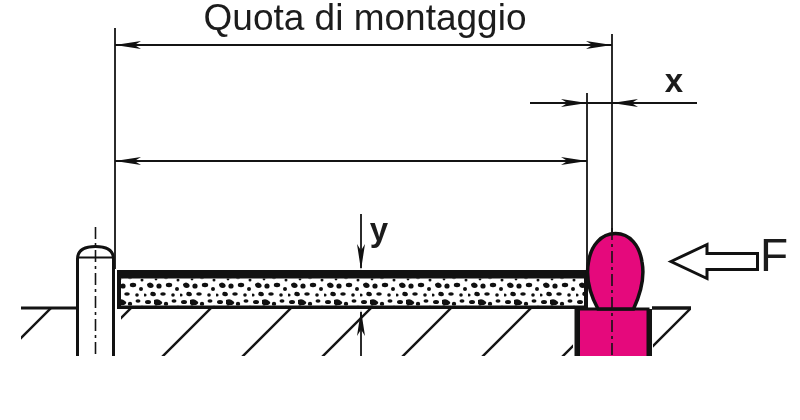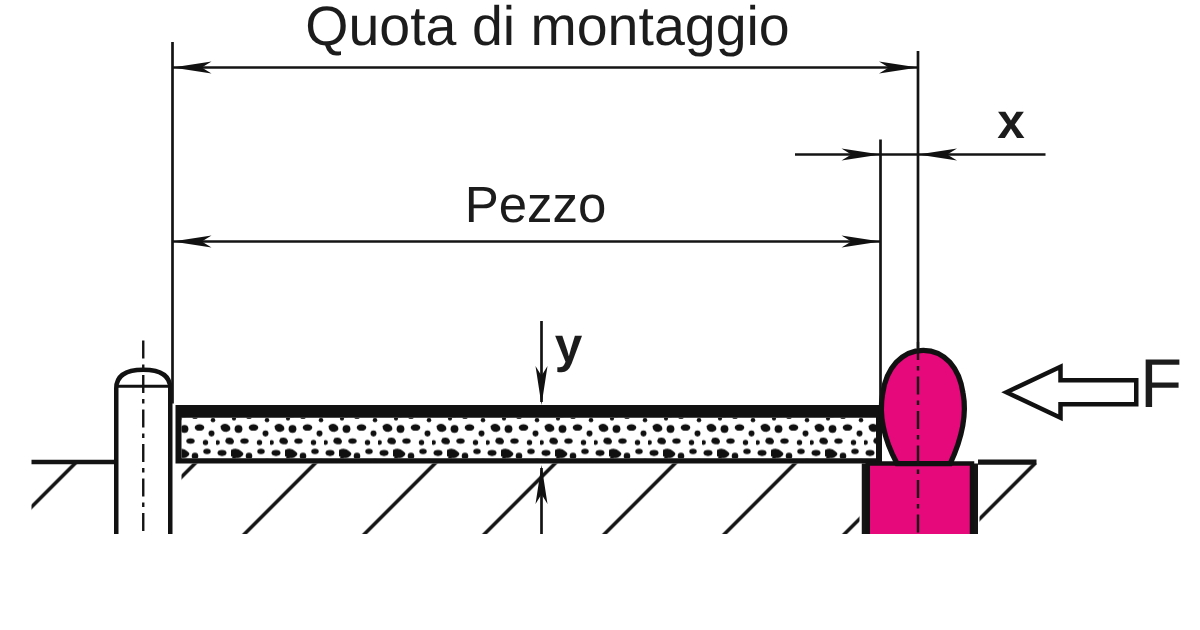--- a/index.html
+++ b/index.html
@@ -110,18 +110,17 @@
       <line x1="361" y1="214" x2="361" y2="268" stroke="#141414" stroke-width="1.8"></line>
       <polygon points="361,270 357,244 361,250.5 365,244" fill="#111111"></polygon>
       <line x1="361" y1="312" x2="361" y2="363" stroke="#141414" stroke-width="1.8"></line>
       <polygon points="361,310 357,336 361,329.5 365,336" fill="#111111"></polygon>
     </g>
 
     <path d="M671,261.5 L707,244.5 L707,253.5 L757.5,253.5 L757.5,269.5 L707,269.5 L707,278.5 Z" fill="#ffffff" stroke="#111111" stroke-width="3" stroke-linejoin="miter"></path>
   </svg>
 
   <div class="lbl lbl-quota">Quota di montaggio</div>
-  <div class="lbl lbl-pezzo">Pezzo</div>
   <div class="lbl lbl-x">x</div>
   <div class="lbl lbl-y">y</div>
   <div class="lbl lbl-f">F</div>
 
 </div>
 
 </body></html>

